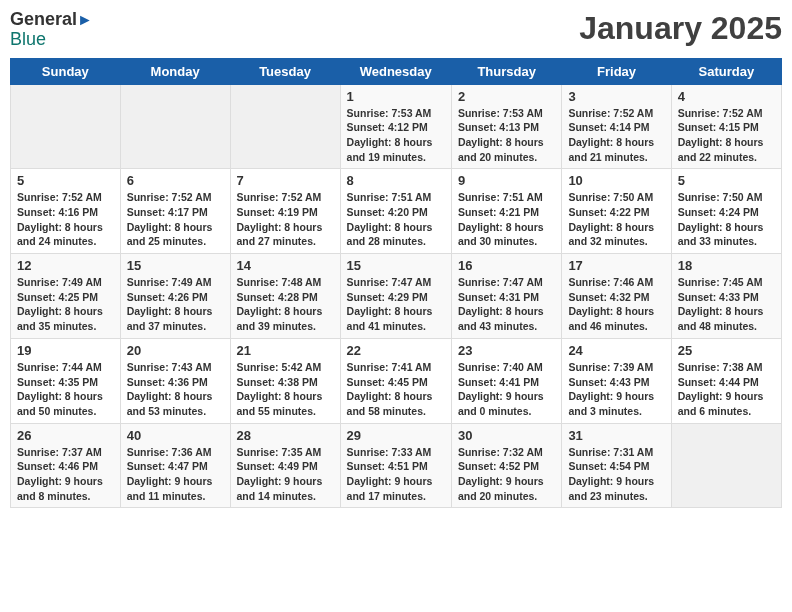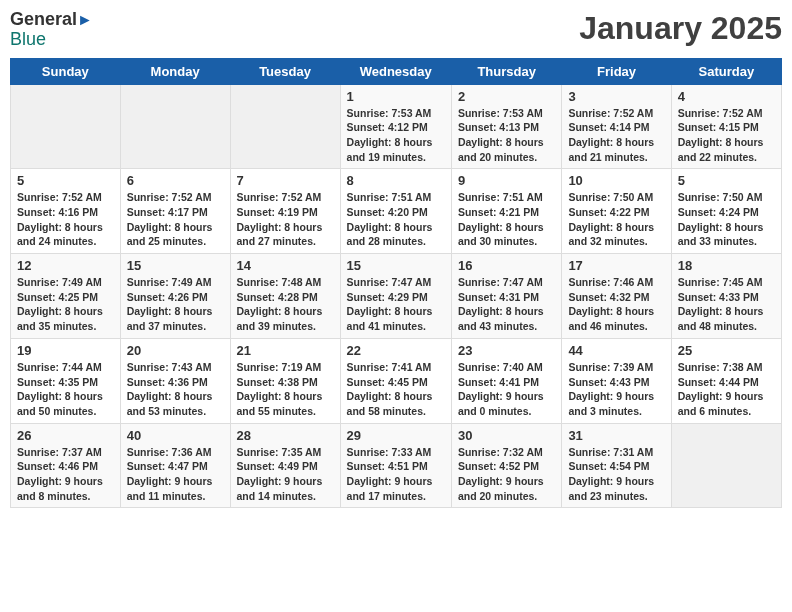--- a/index.html
+++ b/index.html
@@ -268,41 +268,41 @@
         </td>
         <td>
           <span class="day-number">20</span>
           <div class="cell-content">Sunrise: 7:43 AM
 Sunset: 4:36 PM
 Daylight: 8 hours
 and 53 minutes.</div>
         </td>
         <td>
           <span class="day-number">21</span>
-          <div class="cell-content">Sunrise: 7:19 AM
+          <div class="cell-content">Sunrise: 5:42 AM
 Sunset: 4:38 PM
 Daylight: 8 hours
 and 55 minutes.</div>
         </td>
         <td>
           <span class="day-number">22</span>
           <div class="cell-content">Sunrise: 7:41 AM
 Sunset: 4:45 PM
 Daylight: 8 hours
 and 58 minutes.</div>
         </td>
         <td>
           <span class="day-number">23</span>
           <div class="cell-content">Sunrise: 7:40 AM
 Sunset: 4:41 PM
 Daylight: 9 hours
 and 0 minutes.</div>
         </td>
         <td>
-          <span class="day-number">44</span>
+          <span class="day-number">24</span>
           <div class="cell-content">Sunrise: 7:39 AM
 Sunset: 4:43 PM
 Daylight: 9 hours
 and 3 minutes.</div>
         </td>
         <td>
           <span class="day-number">25</span>
           <div class="cell-content">Sunrise: 7:38 AM
 Sunset: 4:44 PM
 Daylight: 9 hours

